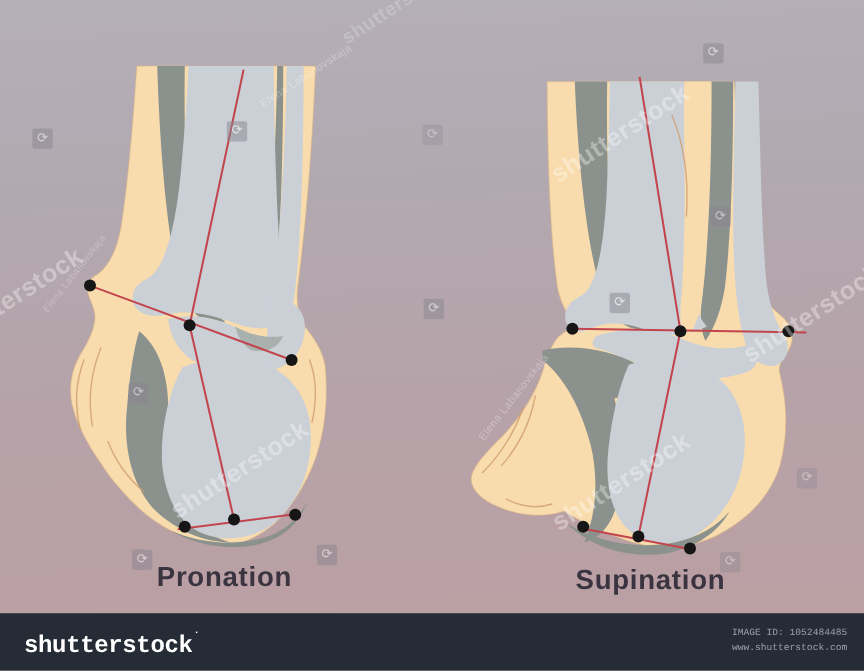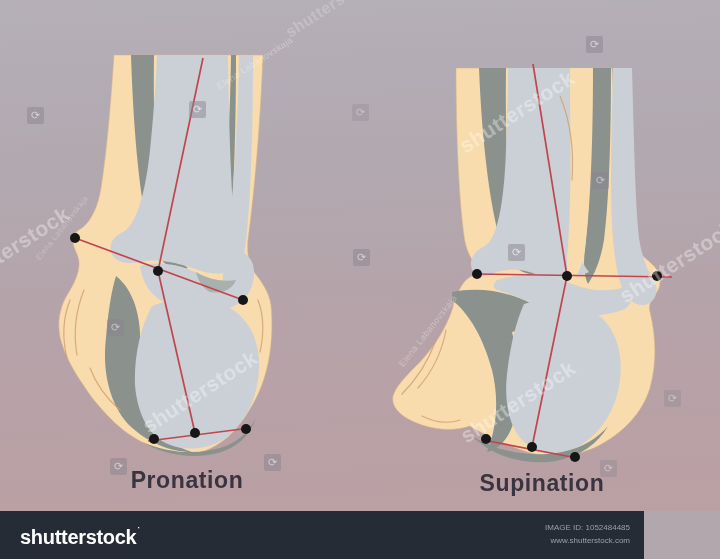--- a/index.html
+++ b/index.html
@@ -13,21 +13,21 @@
   
   .wm{position:absolute;color:#ffffff;white-space:nowrap;pointer-events:none;
       transform:translate(-50%,-50%) rotate(-33deg);font-weight:600;}
   .wm.brand{font-size:21px;letter-spacing:.5px;opacity:.34;}
   .wm.credit{font-size:9px;font-weight:400;letter-spacing:.4px;opacity:.3;}
   .steep{transform:translate(-50%,-50%) rotate(-52deg);}
   .tile{position:absolute;width:17px;height:17px;border-radius:2px;background:#8b8691;
         opacity:.5;display:flex;align-items:center;justify-content:center;}
   .tile span{color:#ffffff;font-size:11px;line-height:1;opacity:.95;}
   
-  #footer{position:absolute;left:0;top:511px;width:644px;height:48px;}
+  #footer{position:absolute;left:0;top:511px;width:720px;height:48px;font-family:Liberation Mono, monospace;}
   #logo{position:absolute;left:20px;top:12px;color:#ffffff;font-size:20px;font-weight:700;
         letter-spacing:-.3px;}
   #logo sup{font-size:8px;vertical-align:14px;margin-left:1px;}
   #footer-right{position:absolute;right:14px;top:10px;text-align:right;color:#99a0ac;
         font-size:8px;line-height:13px;}
 </style>
 </head>
 <body>
 
 <div id="frame">

